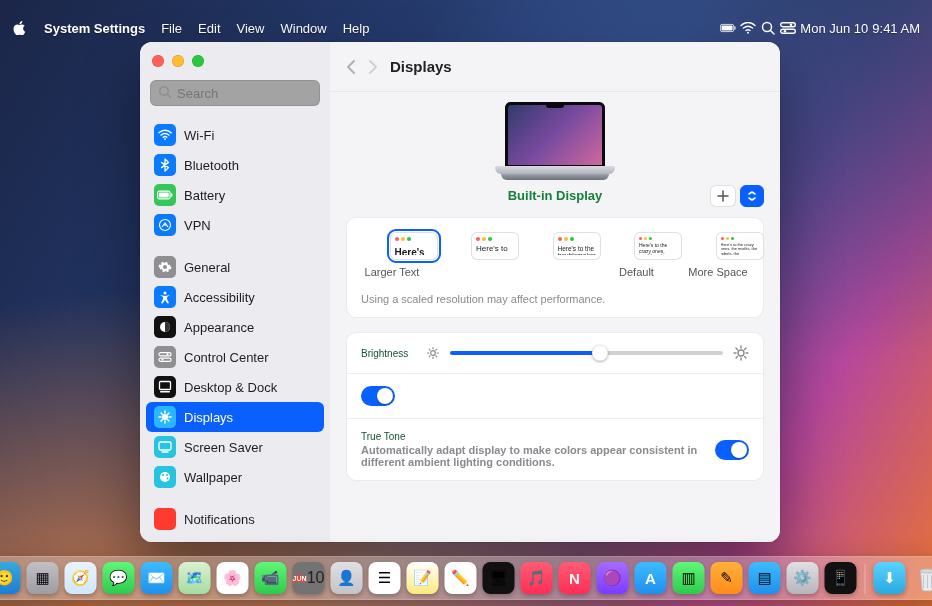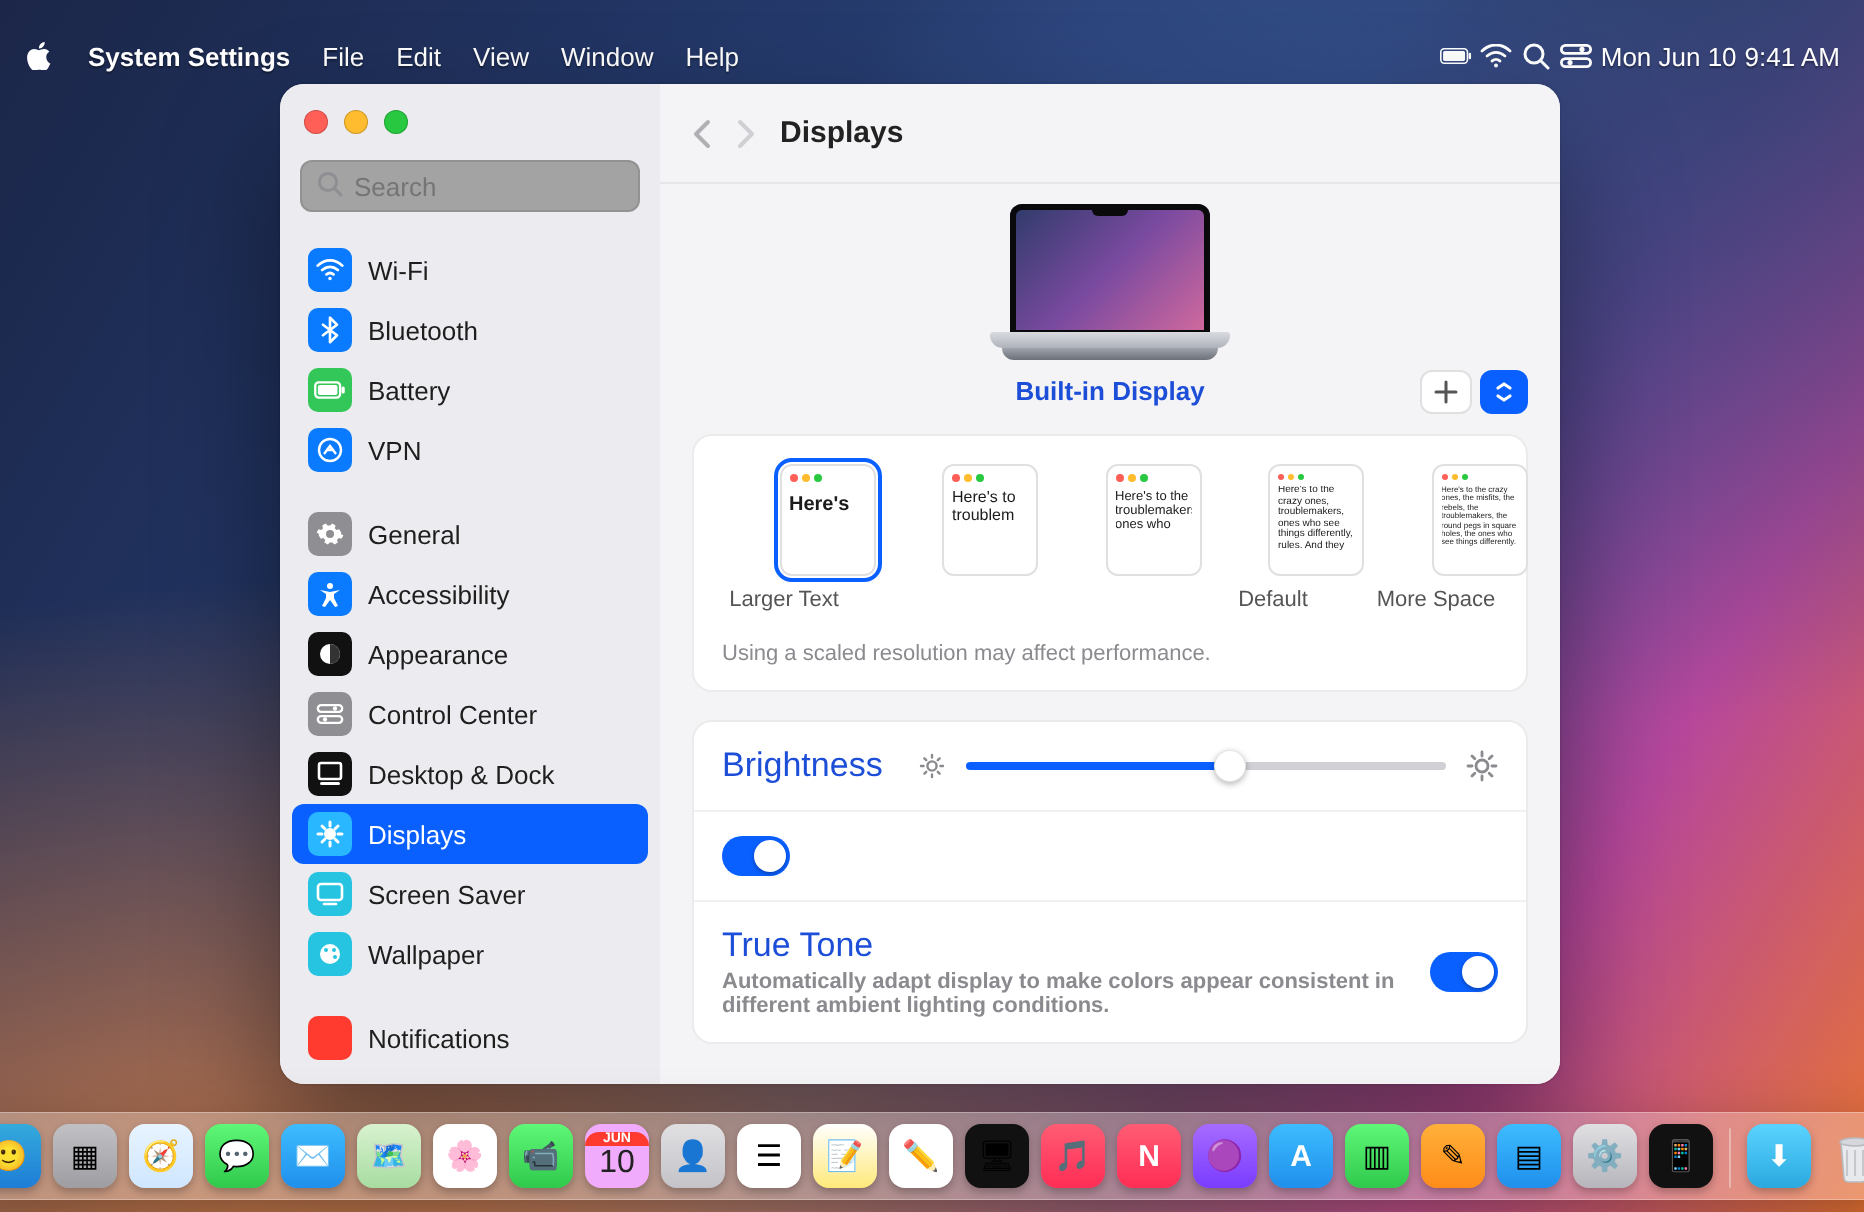--- a/index.html
+++ b/index.html
@@ -64,37 +64,37 @@
 .chead .title { font-size: 15px; font-weight: 700; color:#222; }
 
 
 .preview { display:flex; flex-direction:column; align-items:center; padding: 10px 16px 14px; position:relative; }
 .mac { width: 120px; height: 78px; position: relative; }
 .mac .screen { position:absolute; top:0; left:10px; right:10px; bottom:12px; border-radius: 6px 6px 2px 2px;
   background: linear-gradient(135deg,#2c3a68,#7a4aa0,#d66b9d); box-shadow: inset 0 0 0 3px #0a0a0c; }
 .mac .notch { position:absolute; top:0; left:50%; transform:translateX(-50%); width:18px; height:6px; background:#0a0a0c; border-radius: 0 0 3px 3px; }
 .mac .base { position:absolute; bottom:6px; left:0; right:0; height:8px; background: linear-gradient(#d9dbe0,#aeb2ba); border-radius: 2px 2px 8px 8px; }
 .mac .foot { position:absolute; bottom:0; left:5%; right:5%; height:6px; background: linear-gradient(#9ea3ad,#6c7078); border-radius: 0 0 10px 10px; }
-.disp-name { margin-top: 8px; font-size: 13px; font-weight: 600; color:#1d4ed8; }
+.disp-name { margin-top: 8px; font-size: 13px; font-weight: 600; color:#15803d; }
 .add-pop { position:absolute; right: 16px; bottom: 10px; display:flex; gap:4px; }
 .pill { height: 22px; border-radius: 6px; background:#fff; border:1px solid rgba(0,0,0,.12); display:flex; align-items:center; justify-content:center; padding: 0 6px; }
 .pill.blue { background:#0a60ff; border-color:#0a60ff; color:#fff; }
 
 
 .panel { margin: 0 16px 14px; background:#fff; border:1px solid rgba(0,0,0,.08); border-radius: 10px; }
 .panel .row { padding: 12px 14px; }
 .panel .row + .row { border-top: 1px solid rgba(0,0,0,.06); }
 .row.h { display:flex; align-items:center; justify-content:space-between; }
-.row .lbl { font-size: 17px; color:#1d4ed8; }
+.row .lbl { font-size: 10px; color:#14532d; }
 .row .sub { font-size: 11px; color:#8a8a8f; margin-top: 2px; max-width: 360px; font-weight: bold; }
 
 
 .respick { display:flex; gap: 12px; justify-content:space-between; padding: 14px; }
 .res { width: 62px; display:flex; flex-direction:column; align-items:center; gap:6px; cursor:pointer; }
-.res .thumb { width: 48px; height: 56px; border-radius: 6px; background:#fff; border:1px solid rgba(0,0,0,.12); position:relative; overflow:hidden;margin-left:43px; }
+.res .thumb { width: 48px; height: 28px; border-radius: 6px; background:#fff; border:1px solid rgba(0,0,0,.12); position:relative; overflow:hidden;margin-left:43px; }
 .res .thumb .tl { position:absolute; top:4px; left:4px; display:flex; gap:2px; }
 .res .thumb .tl span { width:4px; height:4px; border-radius:50%; }
 .res .thumb .tl span:nth-child(1){background:#ff5f57;} .res .thumb .tl span:nth-child(2){background:#febc2e;} .res .thumb .tl span:nth-child(3){background:#28c840;}
 .res .thumb .txt { position:absolute; left:4px; right:4px; bottom:4px; color:#1b1b1d; overflow:hidden; line-height:1.1; }
 .res .cap { font-size: 11px; color:#555; min-height: 13px; }
 .res.selected .thumb { outline: 2px solid #0a60ff; outline-offset: 1px; }
 .res:nth-child(1) .thumb .txt { font-size: 10px; font-weight:600; top:14px; }
 .res:nth-child(2) .thumb .txt { font-size: 8px; top:12px; }
 .res:nth-child(3) .thumb .txt { font-size: 6.5px; top:12px; }
 .res:nth-child(4) .thumb .txt { font-size: 5px; top:10px; }
@@ -462,21 +462,21 @@
 
 <div class="dock" id="dock">
     <div class="app" style="background: linear-gradient(rgb(52, 170, 220), rgb(30, 125, 214));">🙂</div>
     <div class="app" style="background: linear-gradient(rgb(192, 192, 197), rgb(157, 157, 162));">▦</div>
     <div class="app" style="background: linear-gradient(rgb(232, 244, 255), rgb(207, 230, 255));">🧭</div>
     <div class="app" style="background: linear-gradient(rgb(95, 247, 119), rgb(47, 201, 76));">💬</div>
     <div class="app" style="background: linear-gradient(rgb(61, 188, 255), rgb(31, 143, 236));">✉️</div>
     <div class="app" style="background: linear-gradient(rgb(216, 242, 208), rgb(167, 220, 160));">🗺️</div>
     <div class="app" style="background: rgb(255, 255, 255);">🌸</div>
     <div class="app" style="background: linear-gradient(rgb(95, 247, 119), rgb(47, 201, 76));">📹</div>
-    <div class="app" style="background: #f0abfc; flex-direction: column; font-size: 7px;">
+    <div class="app" style="background: #737373; flex-direction: row; font-size: 7px;">
       <div style="background:#ff3b30;color:#fff;width:100%;text-align:center;border-radius:8px 8px 0 0;font-weight:600;">JUN</div>
       <div style="font-size:16px;font-weight:400;color:#222;">10</div>
     </div>
     <div class="app" style="background: linear-gradient(rgb(224, 224, 227), rgb(195, 195, 200));">👤</div>
     <div class="app" style="background: rgb(255, 255, 255);">☰</div>
     <div class="app" style="background: linear-gradient(rgb(255, 255, 255), rgb(255, 233, 122));">📝</div>
     <div class="app" style="background: rgb(255, 255, 255);">✏️</div>
     <div class="app" style="background: rgb(17, 17, 17);">🖥</div>
     <div class="app" style="background: linear-gradient(rgb(255, 92, 116), rgb(255, 45, 85));">🎵</div>
     <div class="app" style="background: linear-gradient(rgb(255, 92, 116), rgb(255, 45, 85)); color: rgb(255, 255, 255); font-weight: 700;">N</div>

